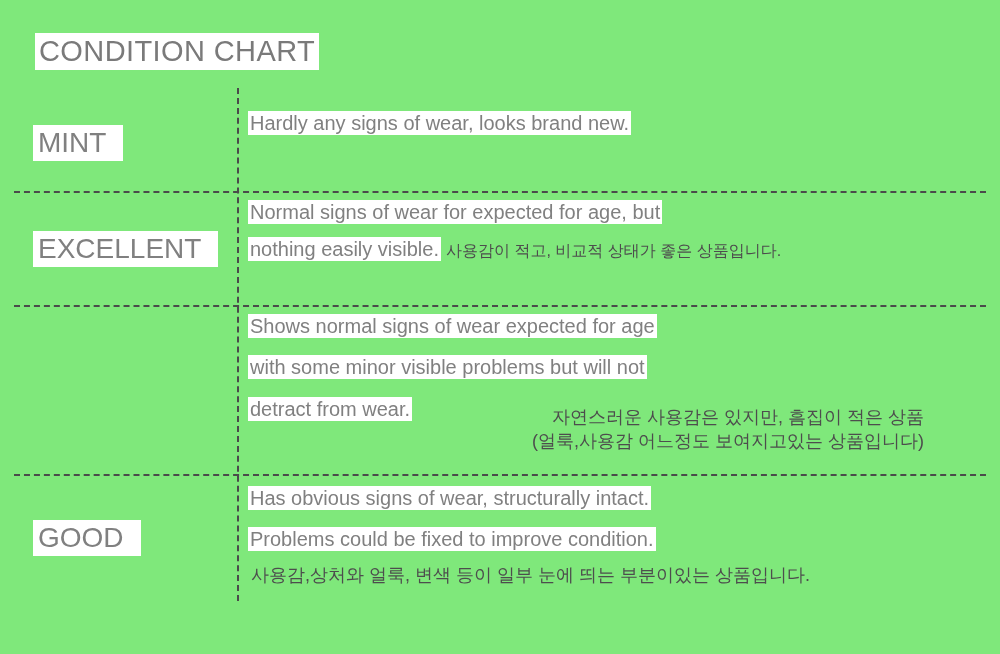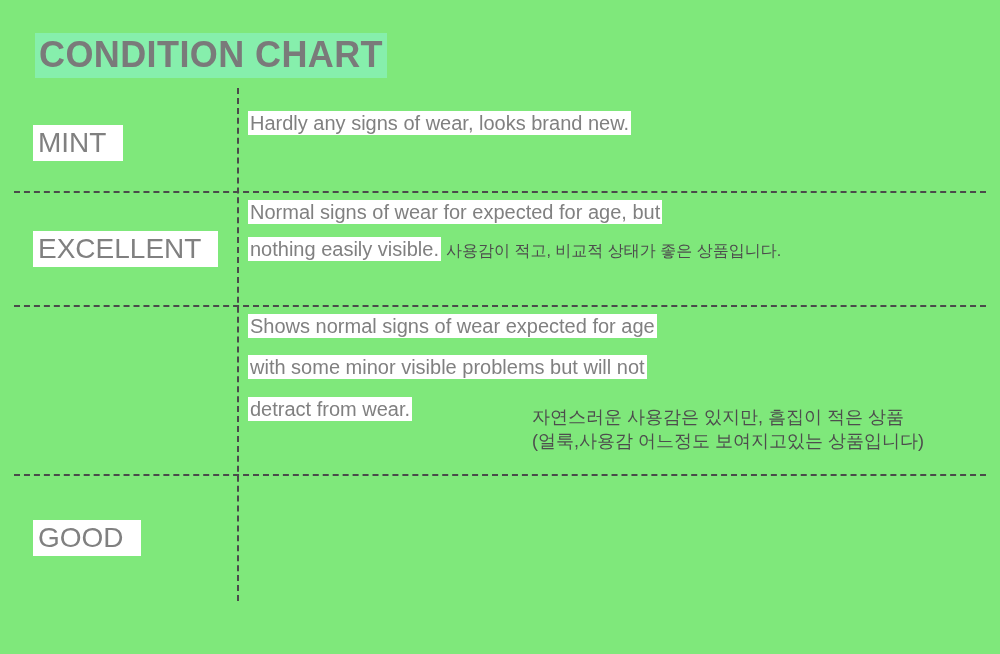--- a/index.html
+++ b/index.html
@@ -24,24 +24,24 @@
   }
 
   
   .title-wrap {
     position: absolute;
     left: 35px;
     top: 33px;
   }
   .title {
     display: inline-block;
-    background: #86efac;
+    background: #ffffff;
     color: #7a7a7a;
-    font-size: 36px;
-    font-weight: bold;
+    font-size: 29px;
+    font-weight: normal;
     line-height: 1.18;
     letter-spacing: 0.4px;
     padding: 1px 4px 2px 4px;
     white-space: nowrap;
   }
 
   
   .v-divider {
     position: absolute;
     left: 237px;
@@ -148,21 +148,21 @@
   .row-excellent .l1 { margin-top: 5px; }
   .row-excellent .l2 { margin-top: 9px; }
 
   .row-great .l1 { margin-top: 5px; }
   .row-great .l2 { margin-top: 13px; }
   .row-great .l3 { margin-top: 13px; }
   .row-great .ko-wrap {
     position: absolute;
     left: 295px;
     top: 99px;
-    text-align: left;
+    text-align: right;
   }
 
   .row-good .l1 { margin-top: 8px; }
   .row-good .l2 { margin-top: 13px; }
   .row-good .l3 { margin-top: 9px; padding-left: 3px; }
 </style>
 </head>
 <body>
 
 <div class="chart">
@@ -216,15 +216,26 @@
         <div class="ko-block">자연스러운 사용감은 있지만, 흠집이 적은 상품</div>
         <div class="ko-block">(얼룩,사용감 어느정도 보여지고있는 상품입니다)</div>
       </div>
     </div>
   </div>
 
   <div class="row row-good">
     <div class="grade-cell">
       <span class="grade">GOOD</span>
     </div>
+    <div class="desc-cell">
+      <div class="line l1">
+        <span class="en">Has obvious signs of wear, structurally intact.</span>
+      </div>
+      <div class="line l2">
+        <span class="en">Problems could be fixed to improve condition.</span>
+      </div>
+      <div class="line l3">
+        <span class="ko">사용감,상처와 얼룩, 변색 등이 일부 눈에 띄는 부분이있는 상품입니다.</span>
+      </div>
+    </div>
   </div>
 
 </div>
 
 </body></html>

